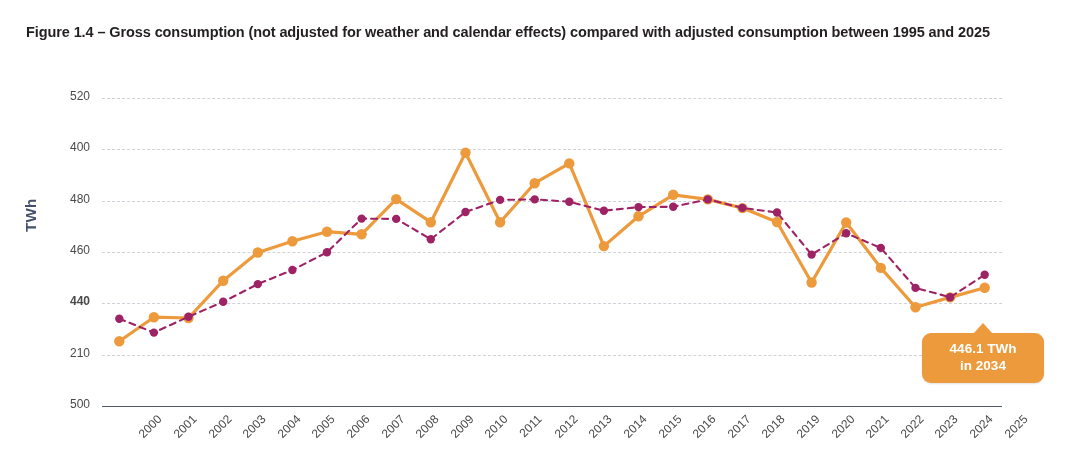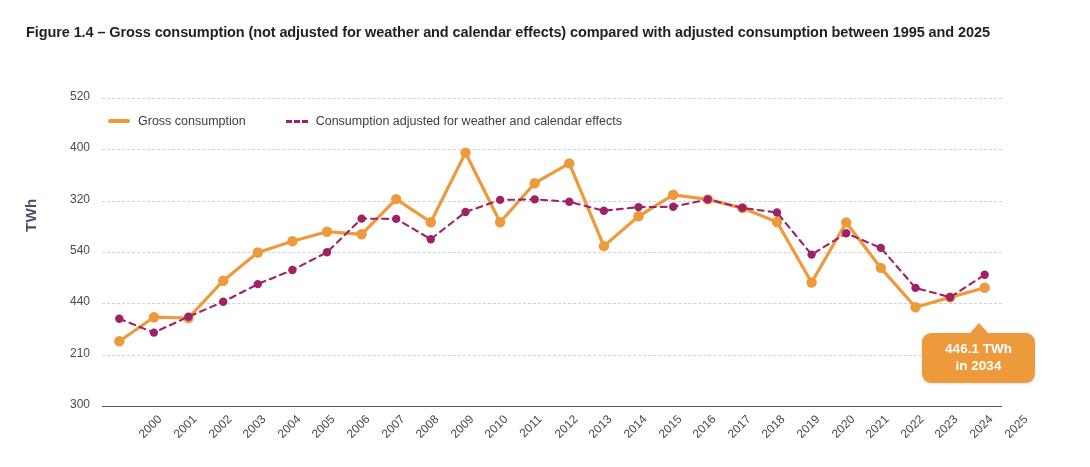--- a/index.html
+++ b/index.html
@@ -106,21 +106,21 @@
     width: 22px; height: 0;
     border-top: 3px dashed #9e2364;
     display: inline-block;
   }
 
   
   #callout {
     position: absolute;
     left: 922px;
     top: 333px;
-    width: 113px;
+    width: 122px;
     height: 50px;
     background: #ed9a3c;
     border-radius: 9px;
     color: #ffffff;
     font-size: 13.5px;
     font-weight: bold;
     line-height: 17px;
     text-align: center;
     padding-top: 7px;
     box-shadow: 0 1px 2px rgba(0,0,0,0.12);
@@ -149,25 +149,25 @@
 
   <div id="gridlines">
       <div class="gridline" style="top: 354.667px;"></div>
       <div class="gridline" style="top: 303.333px;"></div>
       <div class="gridline" style="top: 252px;"></div>
       <div class="gridline" style="top: 200.667px;"></div>
       <div class="gridline" style="top: 149.333px;"></div>
       <div class="gridline" style="top: 98px;"></div>
     </div>
   <div id="yticks">
-      <div class="ytick" style="top: 397px; left: 44px;">300</div>
+      <div class="ytick" style="top: 397px; left: 44px;">500</div>
       <div class="ytick" style="top: 345.667px; left: 44px;">210</div>
-      <div class="ytick" style="top: 294.333px; left: 44px;">440</div>
-      <div class="ytick" style="top: 243px; left: 44px;">540</div>
-      <div class="ytick" style="top: 191.667px; left: 44px;">320</div>
+      <div class="ytick" style="top: 294.333px; left: 44px; font-weight: bold;">440</div>
+      <div class="ytick" style="top: 243px; left: 44px;">460</div>
+      <div class="ytick" style="top: 191.667px; left: 44px;">480</div>
       <div class="ytick" style="top: 140.333px; left: 44px;">400</div>
       <div class="ytick" style="top: 89px; left: 44px;">520</div>
     </div>
   <div class="axis-line"></div>
   <div id="xticks">
       <div class="xtick" style="left: 128.308px; top: 412px;">2000</div>
       <div class="xtick" style="left: 162.923px; top: 412px;">2001</div>
       <div class="xtick" style="left: 197.538px; top: 412px;">2002</div>
       <div class="xtick" style="left: 232.154px; top: 412px;">2003</div>
       <div class="xtick" style="left: 266.769px; top: 412px;">2004</div>
@@ -244,29 +244,19 @@
       <circle cx="742.4" cy="207.9" r="4.2" fill="#9e2364"></circle>
       <circle cx="777.0" cy="212.5" r="4.2" fill="#9e2364"></circle>
       <circle cx="811.6" cy="254.6" r="4.2" fill="#9e2364"></circle>
       <circle cx="846.2" cy="233.3" r="4.2" fill="#9e2364"></circle>
       <circle cx="880.8" cy="247.9" r="4.2" fill="#9e2364"></circle>
       <circle cx="915.5" cy="287.9" r="4.2" fill="#9e2364"></circle>
       <circle cx="950.1" cy="297.2" r="4.2" fill="#9e2364"></circle>
       <circle cx="984.7" cy="274.8" r="4.2" fill="#9e2364"></circle>
     </svg>
 
-  <div id="legend">
-    <div class="legend-item">
-      <span class="legend-swatch-solid"></span>
-      <span>Gross consumption</span>
-    </div>
-    <div class="legend-item">
-      <span class="legend-swatch-dashed"></span>
-      <span>Consumption adjusted for weather and calendar effects</span>
-    </div>
-  </div>
 
   <div id="callout">
     <span class="callout-line">446.1 TWh</span>
     <span class="callout-line">in 2034</span>
   </div>
 
 </div>
 
 </body></html>

